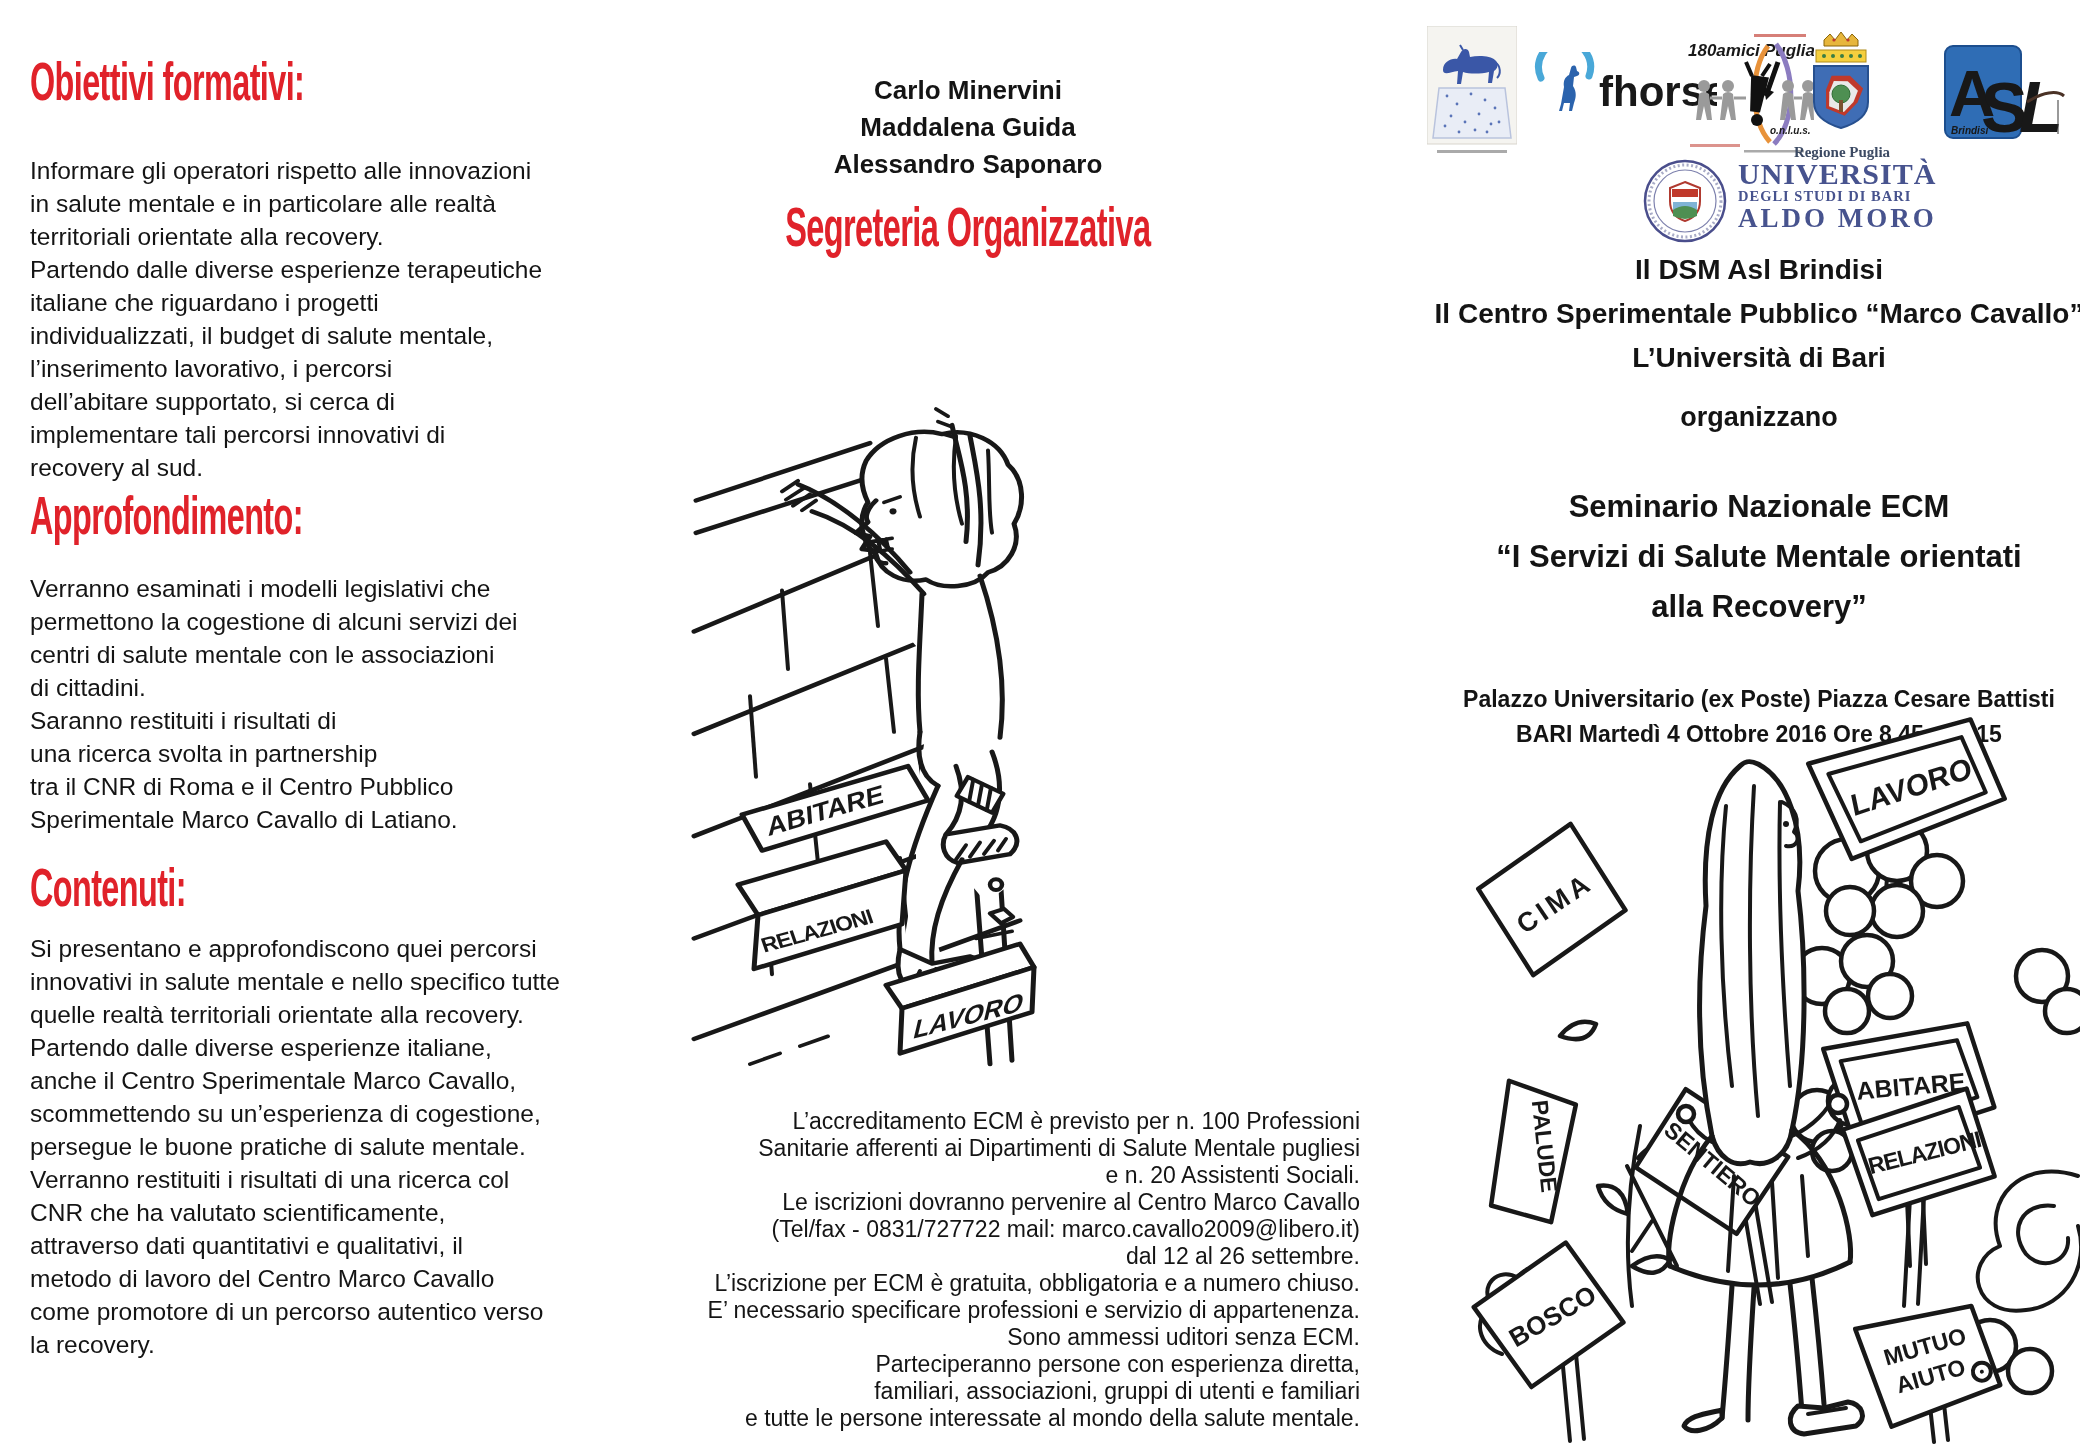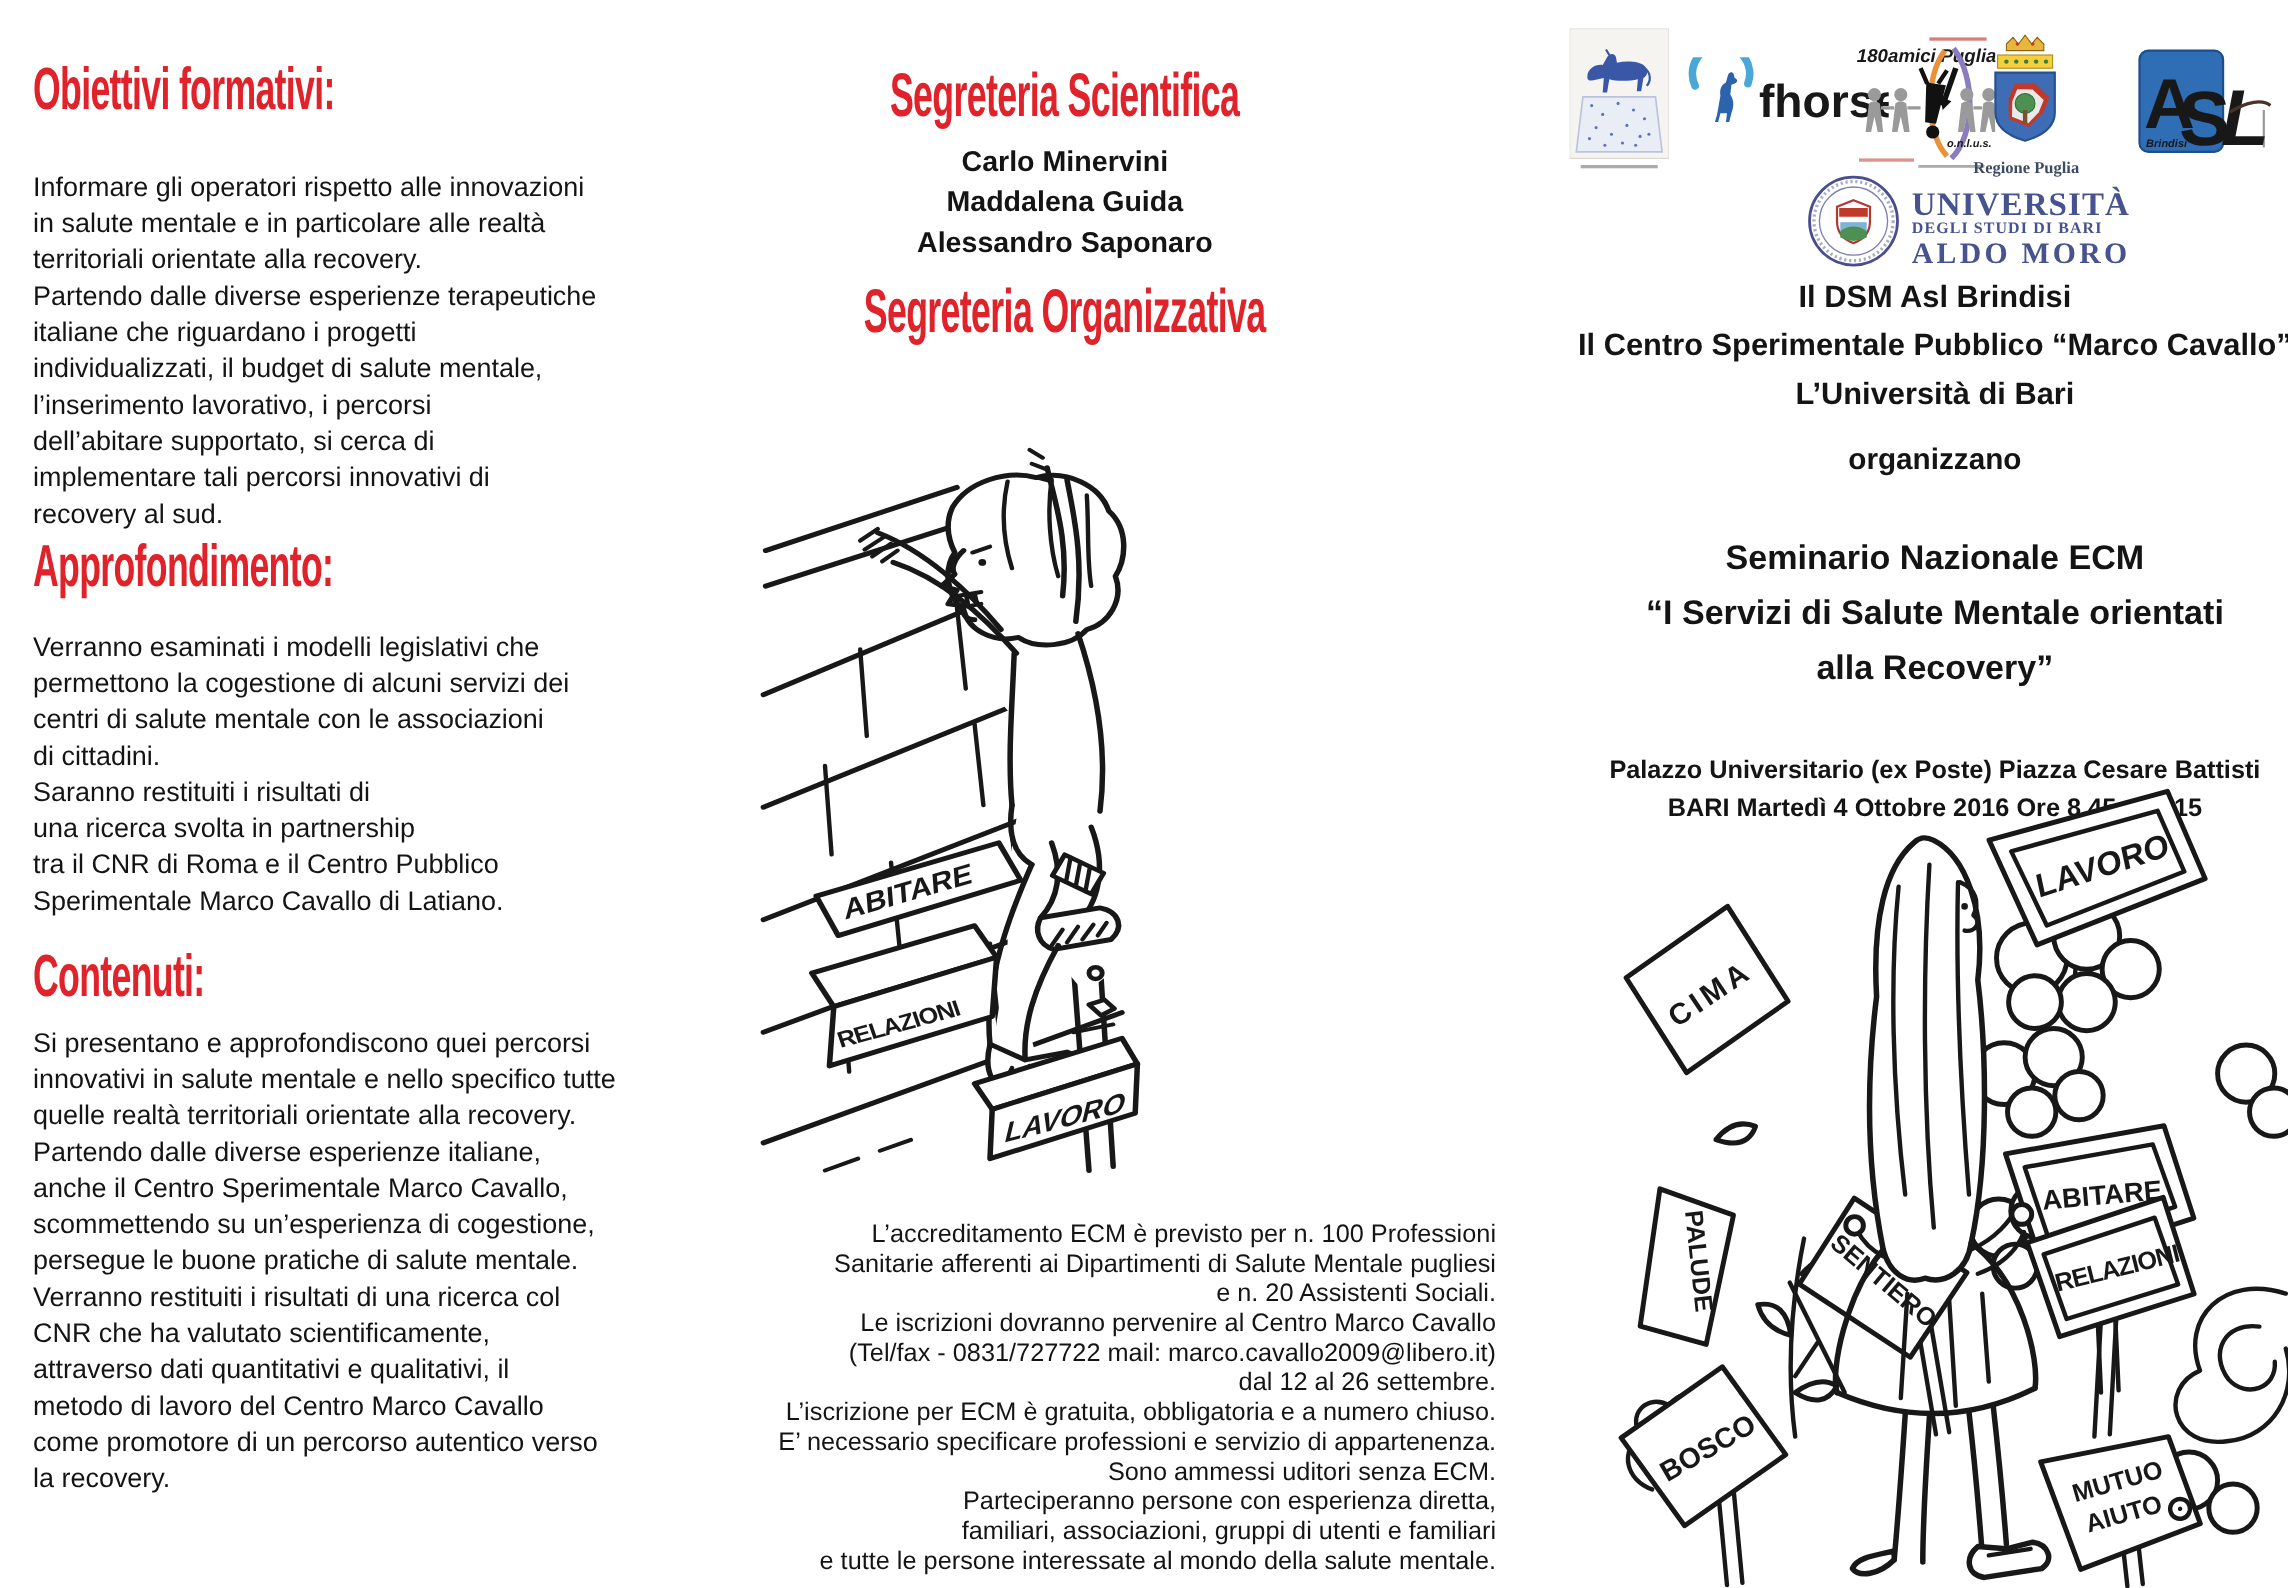--- a/index.html
+++ b/index.html
@@ -74,21 +74,20 @@
 persegue le buone pratiche di salute mentale.
 Verranno restituiti i risultati di una ricerca col
 CNR che ha valutato scientificamente,
 attraverso dati quantitativi e qualitativi, il
 metodo di lavoro del Centro Marco Cavallo
 come promotore di un percorso autentico verso
 la recovery.</div>
   </div>
 
   <div class="abs" style="left:640px;top:58px;width:656px;">
-    <div class="red-h center" style="font-size:56px;"><span>Segreteria Scientifica</span></div>
     <div class="ml mid-names" style="margin-top:14px;">Carlo Minervini
 Maddalena Guida
 Alessandro Saponaro</div>
     <div class="red-h center" style="font-size:56px;margin-top:16px;"><span>Segreteria Organizzativa</span></div>
   </div>
 
   <svg class="abs" style="left:690px;top:400px;" width="380" height="700" viewBox="0 0 380 780" preserveAspectRatio="none">
     <g>
       <path class="ink" d="M6,112 L180,48"></path>
       <path class="ink" d="M6,148 L186,84"></path>
@@ -251,21 +250,21 @@
   <svg class="abs" style="left:1943px;top:40px;" width="122" height="112" viewBox="0 0 122 112">
     <rect x="2" y="6" width="76" height="92" rx="8" fill="#2f6db5" stroke="#1c4e8e" stroke-width="2"></rect>
     <text x="6" y="76" font-size="64" fill="#ffffff" font-family="Liberation Serif, serif">A</text>
     <text x="38" y="92" font-size="70" fill="#e8923a" font-family="Liberation Serif, serif">S</text>
     <text x="76" y="92" font-size="72" fill="#4a3226" font-style="italic" font-family="Liberation Serif, serif">L</text>
     <path d="M84,62 C100,52 114,50 121,56" stroke="#4a3226" stroke-width="3" fill="none"></path>
     <text x="8" y="94" font-size="10" font-style="italic" fill="#f0c36a">Brindisi</text>
     <rect x="114" y="60" width="2" height="34" fill="#333333" opacity=".5"></rect>
   </svg>
 
-  <div class="abs" style="left:1642px;top:158px;display:flex;align-items:flex-end;gap:10px;">
+  <div class="abs" style="left:1642px;top:158px;display:flex;align-items:flex-start;gap:10px;">
     <svg width="86" height="86" viewBox="0 0 86 86">
       <circle cx="43" cy="43" r="40" fill="#ffffff" stroke="#4a4e8c" stroke-width="2.5"></circle>
       <circle cx="43" cy="43" r="36" fill="none" stroke="#9a9dbd" stroke-width="3" stroke-dasharray="2 2.5" opacity=".85"></circle>
       <circle cx="43" cy="43" r="31" fill="none" stroke="#7d81ad" stroke-width="1.2"></circle>
       <path d="M43,24 l15,6 v13 c0,11 -6,17 -15,20 c-9,-3 -15,-9 -15,-20 v-13 z" fill="#ffffff" stroke="#b03a30" stroke-width="2"></path>
       <path d="M30,31 h26 v8 h-26 z" fill="#c0392b"></path>
       <rect x="31" y="44" width="24" height="8" fill="#7fb3d5"></rect>
       <path d="M31,52 q12,-8 24,0 v6 q-12,6 -24,0 z" fill="#4e8f52"></path>
     </svg>
     <div class="uni-text">

